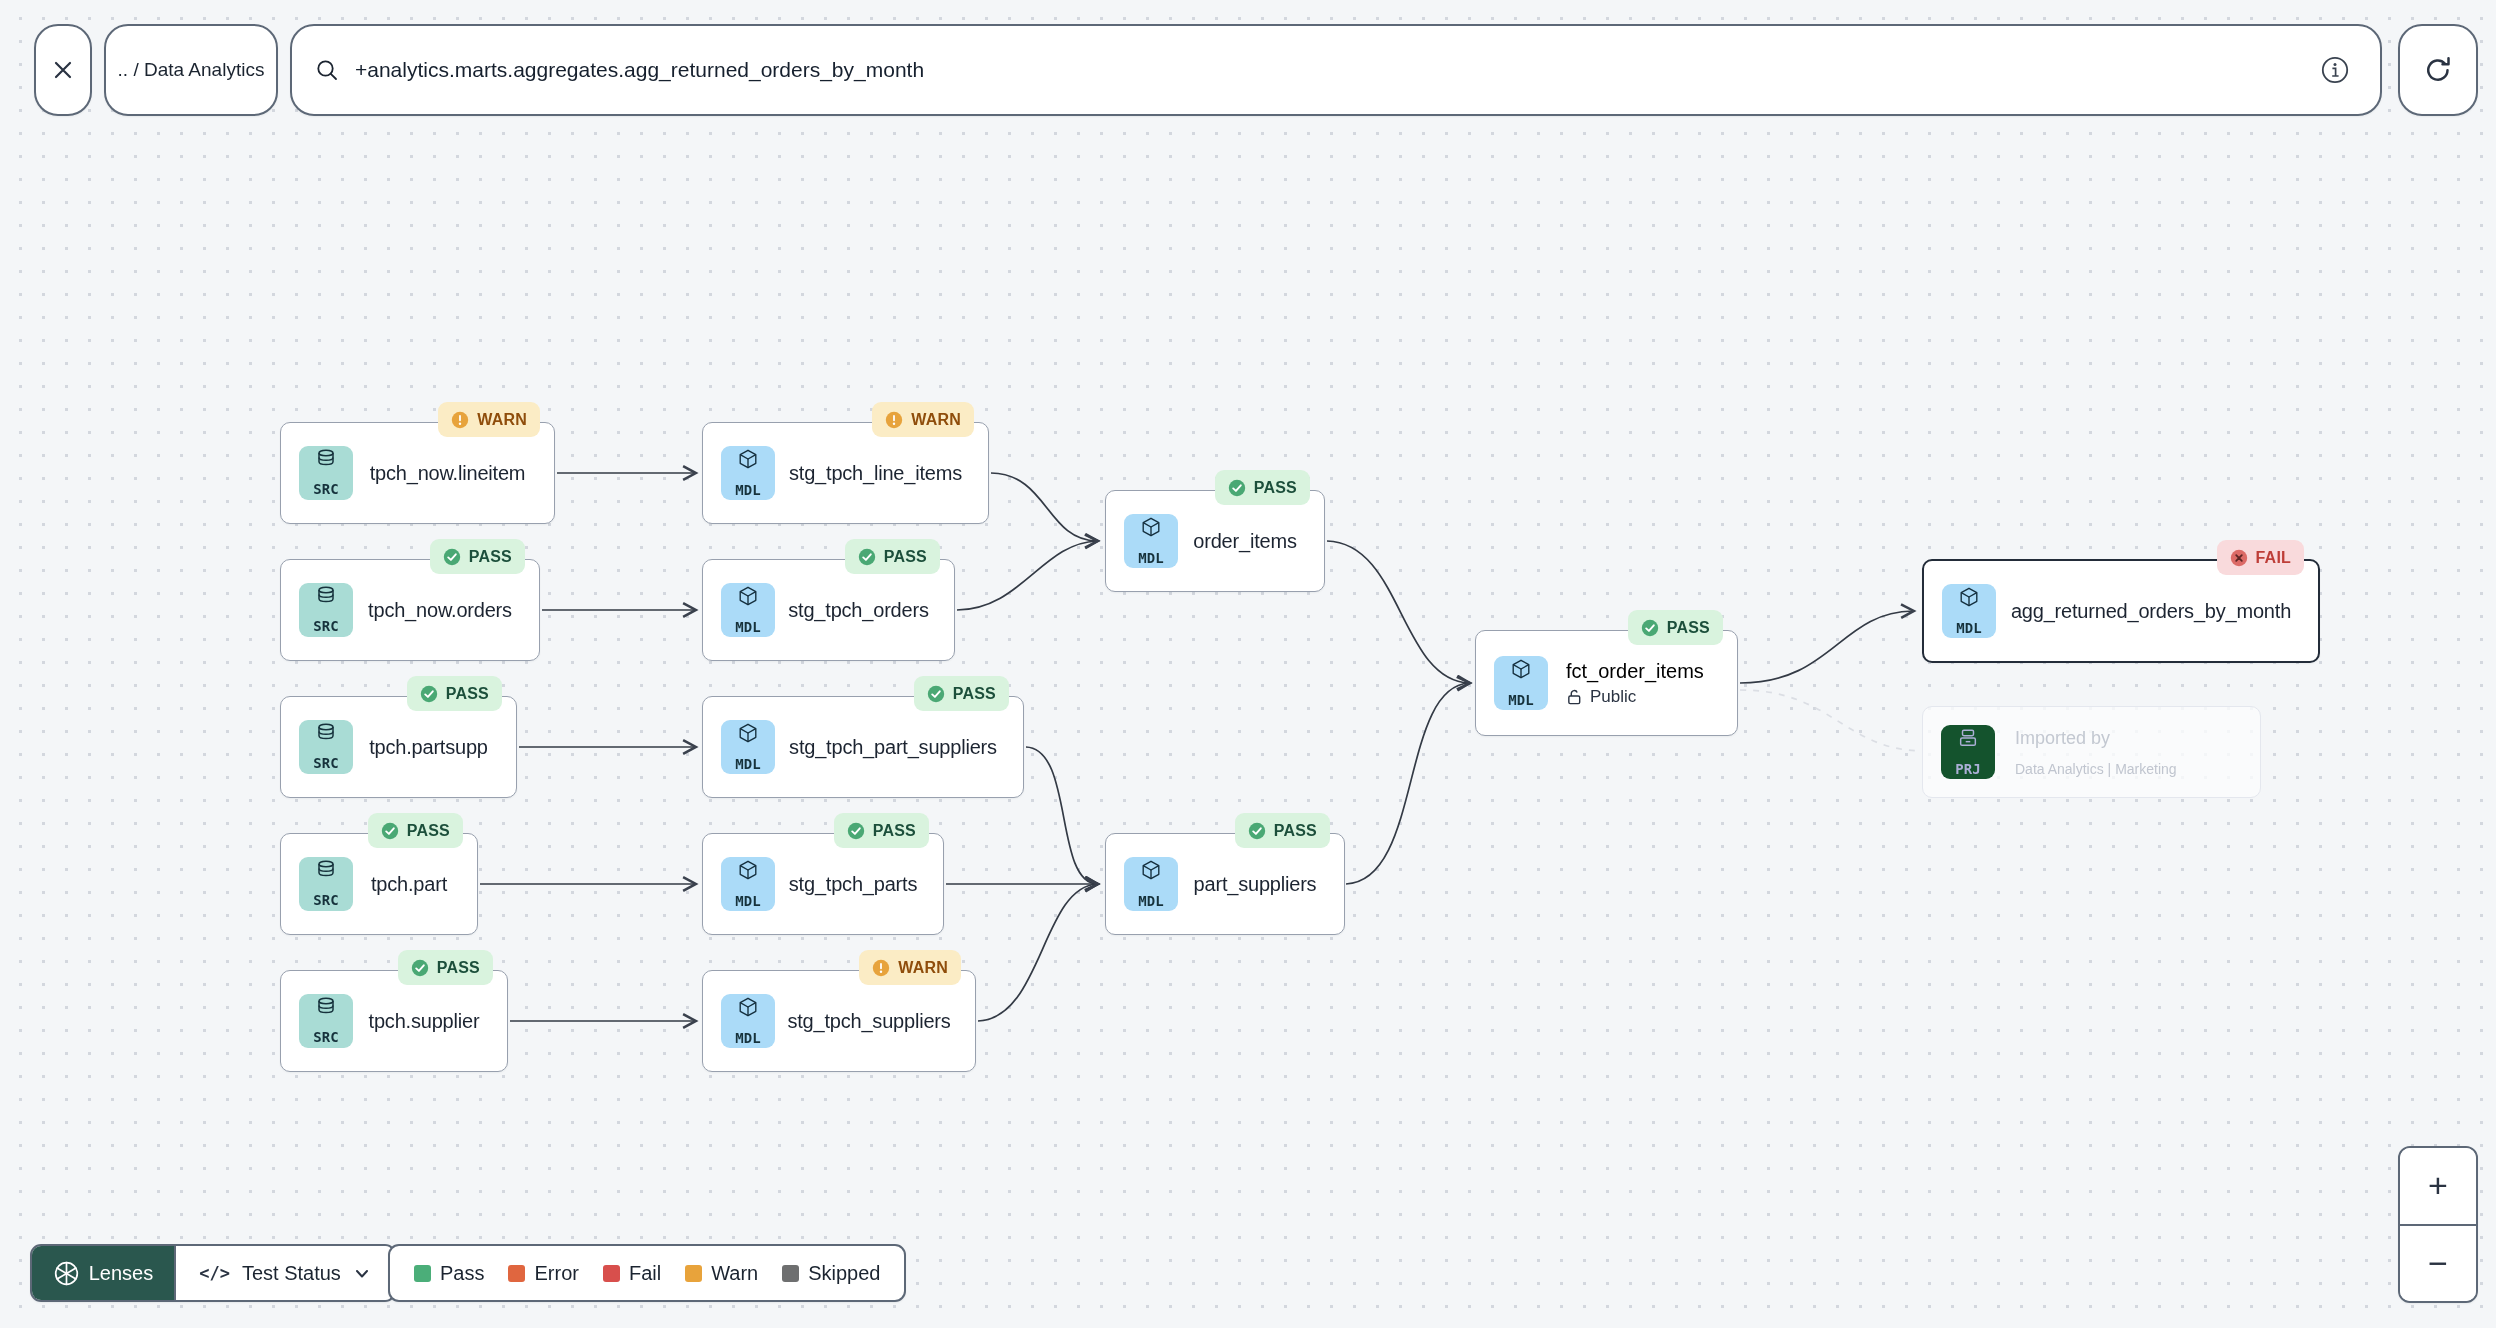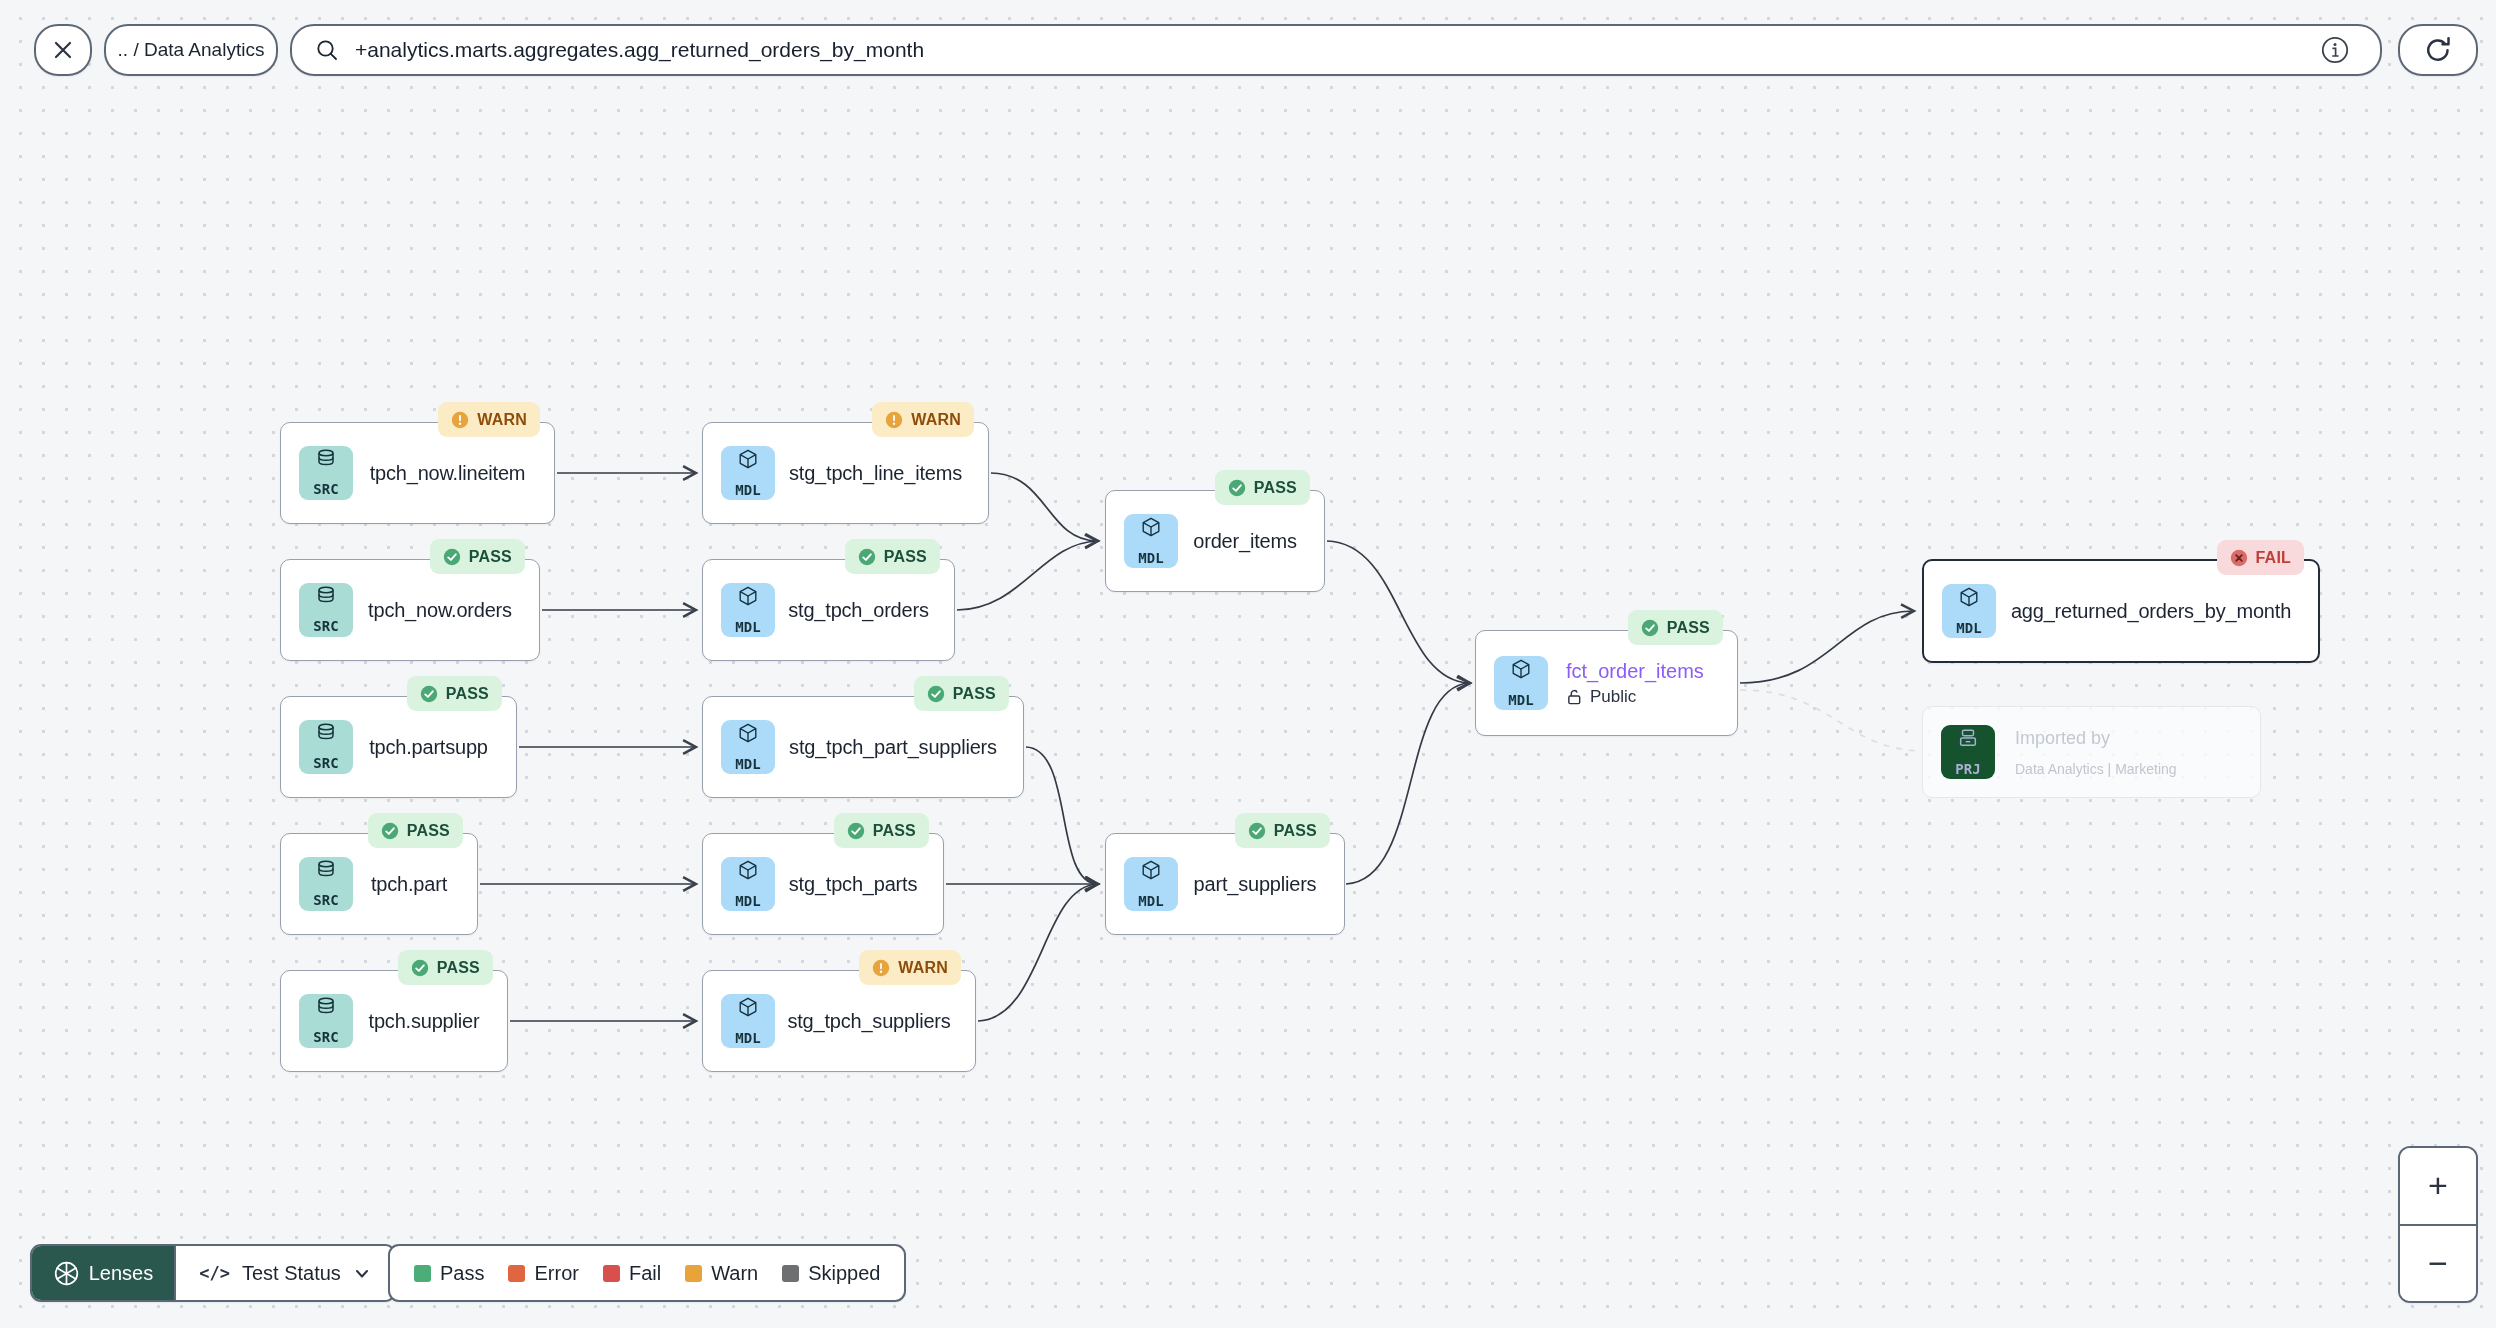--- a/index.html
+++ b/index.html
@@ -5,21 +5,21 @@
   html,body{margin:0;padding:0;}
   body{
     width:2496px;height:1328px;position:relative;overflow:hidden;
     background-color:#F4F6F8;
     background-image:radial-gradient(circle,#D3D7DE 1.5px,transparent 1.7px);
     background-size:23px 23px;background-position:9px 7px;
     font-family:"Liberation Sans",sans-serif;color:#1B2430;
   }
   
   .tb-btn{
-    position:absolute;top:24px;height:52px;background:#fff;
+    position:absolute;top:24px;height:92px;background:#fff;
     border:2px solid #5D6877;border-radius:24px;box-sizing:border-box;
     display:flex;align-items:center;justify-content:center;
     box-shadow:0 1px 2px rgba(23,30,40,.06);z-index:10;
   }
   #close-btn{left:34px;width:58px;}
   #crumb-btn{left:104px;width:174px;font-size:19px;font-weight:500;}
   #search-box{left:290px;width:2092px;justify-content:flex-end;padding:0 60px 0 22px;}
   #search-box input{
     border:none;outline:none;background:transparent;flex:1;
     font-family:"Liberation Sans",sans-serif;font-size:21px;color:#16202E;margin-left:12px;
@@ -39,21 +39,21 @@
     width:54px;height:54px;border-radius:9px;flex:none;
     display:flex;flex-direction:column;align-items:center;justify-content:center;
   }
   .tile-src{background:#A9DCD5;}
   .tile-mdl{background:#ABDBF8;}
   .tile-prj{background:#14532d;}
   .tile-t{font-family:"DejaVu Sans Mono",monospace;font-size:14px;font-weight:700;color:#16323C;line-height:15px;margin-top:13px;}
   .tile-prj .tile-t{color:#ABAFD6;}
   .n-label{flex:1;text-align:center;font-size:20px;letter-spacing:-.2px;color:#1C2431;white-space:nowrap;padding:0 4px;}
   .n-col{margin-left:18px;display:flex;flex-direction:column;justify-content:center;}
-  .n-col .n-title{font-size:20px;color:#8b5cf6;white-space:nowrap;}
+  .n-col .n-title{font-size:20px;color:#000000;white-space:nowrap;}
   .n-sub{display:flex;align-items:center;gap:7px;font-size:17px;color:#2A3342;margin-top:4px;}
   
   .badge{
     position:absolute;top:-21px;right:14px;height:35px;border-radius:9px;
     display:flex;align-items:center;gap:8px;padding:0 13px;
     font-size:16px;font-weight:600;letter-spacing:.2px;z-index:3;
   }
   .badge svg{flex:none;}
   .badge.pass{background:#D9F3DE;color:#1C4F3B;}
   .badge.warn{background:#FBECC5;color:#8F4D0B;}

